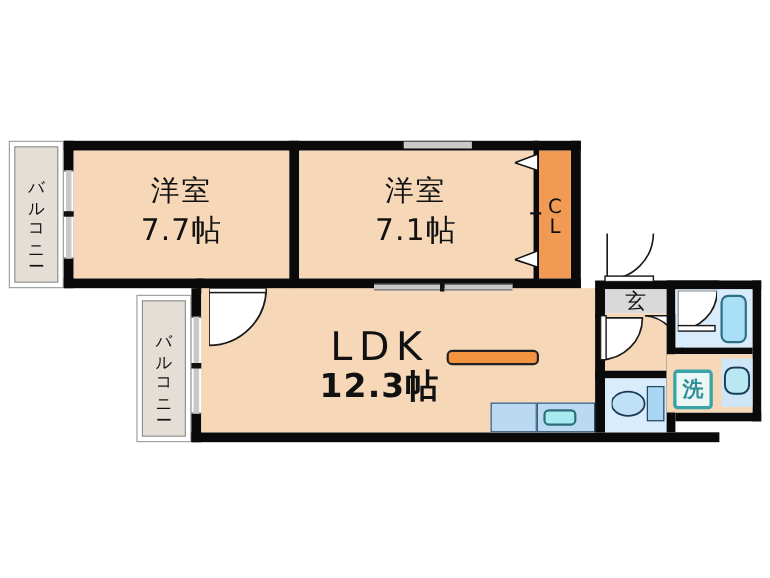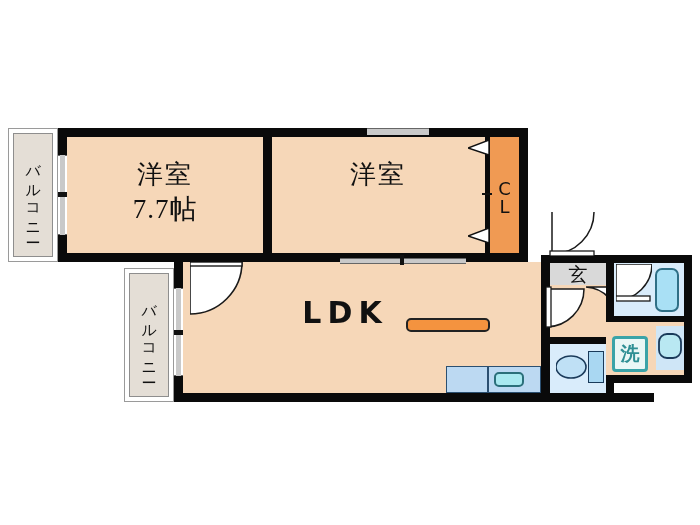--- a/index.html
+++ b/index.html
@@ -23,22 +23,22 @@
   .tub{background:#a9e0f5;border:2px solid #2f6f86;border-radius:7px;}
   .sinkbox{background:#a9e9f0;border:2px solid #2b6f7a;border-radius:5px;}
   .counter{background:#bcd9f2;border:1px solid #2b4f70;}
   .shelf{background:#f4933f;border:2px solid #222;border-radius:5px;}
   .washer{background:#eaf7f6;border:3px solid #3aa3a8;border-radius:4px;display:flex;align-items:center;justify-content:center;}
 
   
   .lbl{position:absolute;color:#111;font-family:"DejaVu Sans","Liberation Sans",sans-serif;
        text-align:center;white-space:nowrap;line-height:1.08;}
   .rmname{font-size:26px;letter-spacing:2px;}
-  .rmsize{font-size:27px;letter-spacing:1px;font-family:Liberation Serif, serif;}
-  .ldkname{font-size:30px;letter-spacing:6px;font-weight:700;text-align:center;}
+  .rmsize{font-size:27px;letter-spacing:1px;}
+  .ldkname{font-size:36px;letter-spacing:6px;font-weight:400;text-align:center;}
   .ldksize{font-size:30px;letter-spacing:1px;font-weight:600;}
   .cl{font-size:18px;line-height:1.0;letter-spacing:0px;}
   .gen{font-size:19px;}
   .sen{font-size:19px;color:#2f8f94;font-weight:bold;}
 
   
   .vtext{writing-mode:vertical-rl;text-orientation:upright;font-size:15px;letter-spacing:3px;color:#111;
          font-family:"DejaVu Sans","Liberation Sans",sans-serif;}
   .winmid{background:#c9c9c9;}
 </style>
@@ -120,24 +120,26 @@
     </svg>
   </div>
 
   <div class="b shelf" style="left:406px;top:318px;width:84px;height:14px;"></div>
 
   <div class="b counter" style="left:446px;top:366px;width:42px;height:27px;"></div>
   <div class="b counter" style="left:488px;top:366px;width:53px;height:27px;"></div>
   <div class="b sinkbox" style="left:494px;top:372px;width:30px;height:15px;"></div>
 
   <div class="lbl ldkname" style="left:265px;top:297px;width:160px;">LDK</div>
+  <div class="lbl ldksize" style="left:260px;top:336px;width:170px;">12.3帖</div>
 
   <div class="lbl rmname" style="left:97px;top:160px;width:136px;">洋室</div>
   <div class="lbl rmsize" style="left:95px;top:195px;width:140px;">7.7帖</div>
   <div class="lbl rmname" style="left:310px;top:160px;width:136px;">洋室</div>
+  <div class="lbl rmsize" style="left:308px;top:195px;width:140px;">7.1帖</div>
 
   <div class="b wall" style="left:541px;top:262px;width:9px;height:131px;"></div>
 
   <div class="b wall" style="left:541px;top:255px;width:113px;height:8px;"></div>
   <div class="b genkan" style="left:550px;top:263px;width:56px;height:22px;"></div>
   <div class="lbl gen" style="left:550px;top:264px;width:56px;">玄</div>
 
   <div class="b" style="left:548px;top:212px;width:48px;height:44px;overflow:hidden;">
     <svg width="48" height="44" viewBox="0 0 48 44">
       <path d="M4,0 L4,42 A42,42 0 0 0 46,0" fill="#ffffff" stroke="#1a1a1a" stroke-width="1.5"></path>

